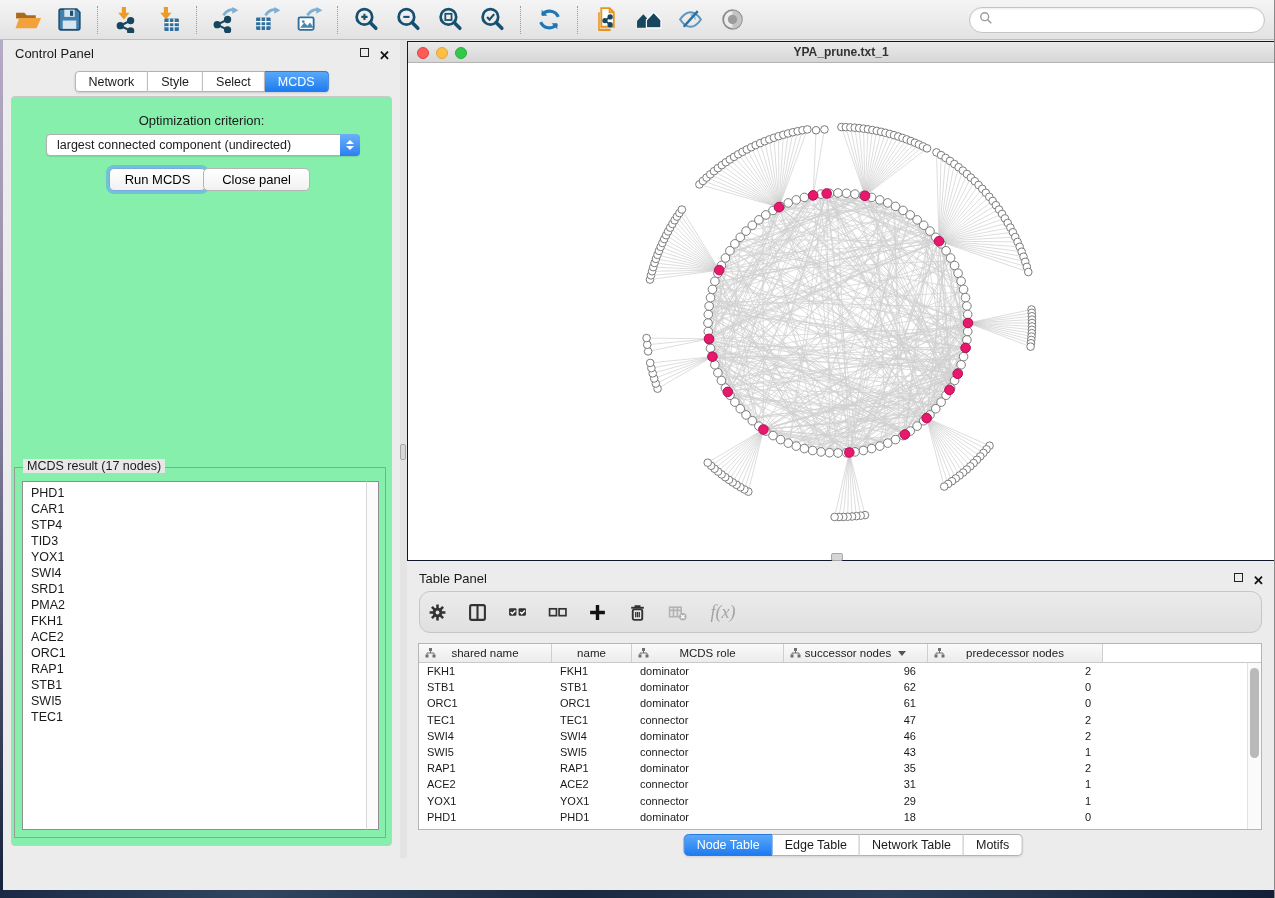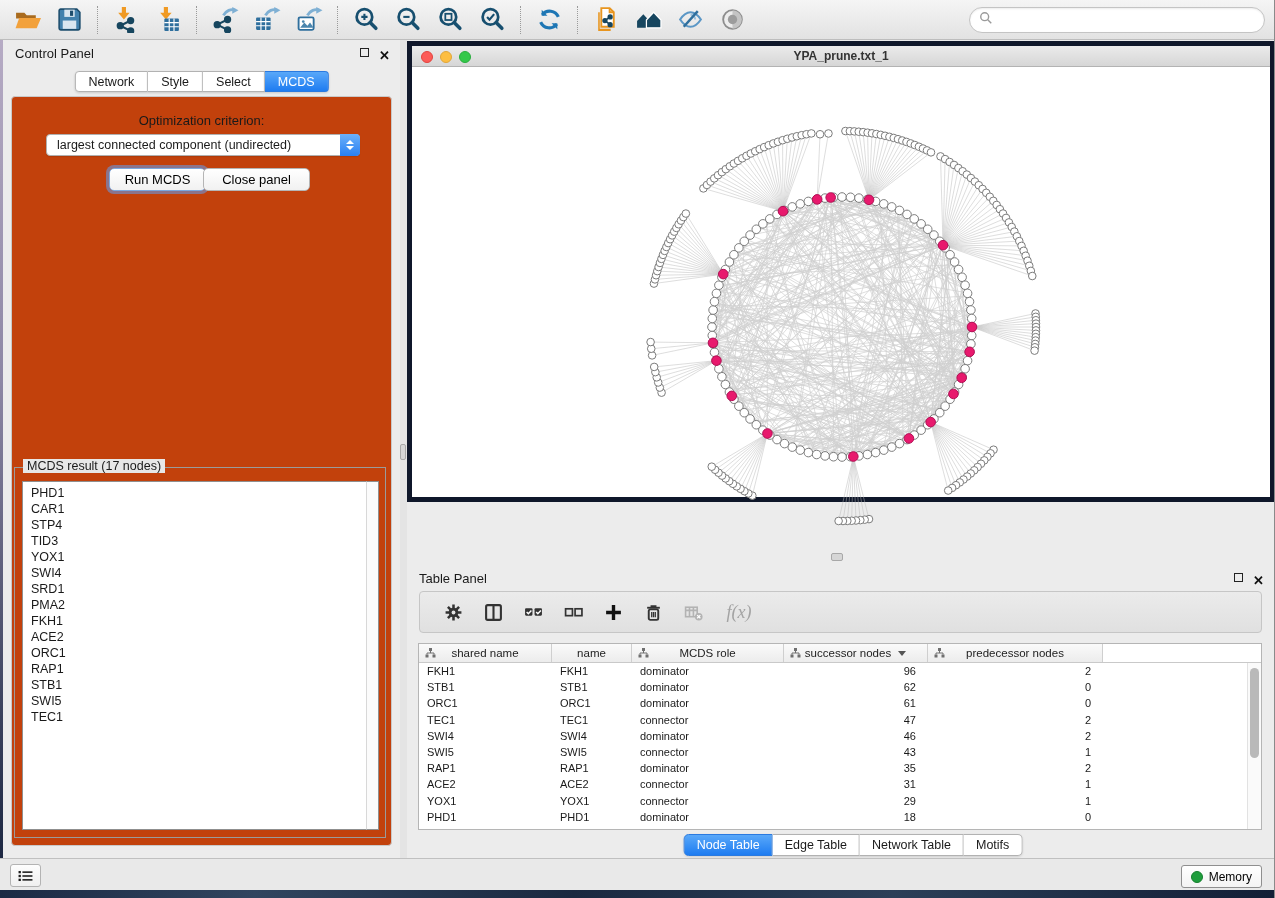--- a/index.html
+++ b/index.html
@@ -31,21 +31,21 @@
   .win-close::before{content:"\2715";}
   .control-panel .win-float{right:31px;}
   .control-panel .win-close{right:10px;}
   .cp-tabs{position:absolute;top:31px;left:50%;transform:translateX(-50%);height:21px;display:flex;
     filter:drop-shadow(0 1px 1px rgba(0,0,0,.15));}
   .seg{height:21px;line-height:20px;padding:0 13px;font-size:12.5px;background:#fff;
     border:1px solid #b2b2b2;border-left:none;cursor:pointer;white-space:nowrap;}
   .seg:first-child{border-left:1px solid #b2b2b2;border-radius:4px 0 0 4px;}
   .seg:last-child{border-radius:0 4px 4px 0;}
   .seg.active{background:linear-gradient(#59a8f9,#1e7cf1);color:#fff;border-color:#2a7ae0;}
-  .cp-content{position:absolute;left:8px;right:8px;top:56px;bottom:12px;background:#c2410c;
+  .cp-content{position:absolute;left:8px;right:8px;top:56px;bottom:12px;background:#86efac;
     border:1px solid #c9c9c9;border-radius:4px;}
   .opt-label{position:absolute;top:16px;width:100%;text-align:center;font-size:13px;}
   .combo{position:absolute;left:34px;top:37px;width:314px;height:22px;background:#fff;
     border:1px solid #b0b0b0;border-radius:4px;box-shadow:0 1px 1px rgba(0,0,0,.10);cursor:pointer;}
   .combo-text{position:absolute;left:10px;top:0;line-height:20px;font-size:12.5px;white-space:nowrap;}
   .combo-step{position:absolute;right:-1px;top:-1px;width:20px;height:22px;border-radius:0 4px 4px 0;
     background:linear-gradient(#6cb0fa,#2a80f2);display:flex;flex-direction:column;align-items:center;justify-content:center;gap:2px;}
   .combo-step i{display:block;width:0;height:0;border-left:4px solid transparent;border-right:4px solid transparent;}
   .combo-step .up{border-bottom:4px solid #fff;}
   .combo-step .dn{border-top:4px solid #fff;}
@@ -57,37 +57,37 @@
   .result-legend{position:absolute;top:-9px;left:8px;background:#e7e7e7;padding:0 4px;font-size:12.5px;}
   .result-list{position:absolute;left:7px;right:19px;top:13px;bottom:7px;background:#fff;
     border:1px solid #8f8f8f;border-right:none;overflow:hidden;padding-top:3px;}
   .mcds-item{font-size:12.5px;line-height:16px;padding-left:8px;cursor:default;}
   .result-scroll{position:absolute;right:6px;top:13px;bottom:7px;width:13px;background:#fbfbfb;
     border:1px solid #8f8f8f;border-left:1px solid #d8d8d8;}
   
   .vdivider{position:absolute;left:400px;top:40px;width:7px;height:818px;background:#e4e4e4;cursor:col-resize;}
   .vgrip{position:absolute;left:0;top:404px;width:6px;height:16px;background:#d6d6d6;border:1px solid #a8a8a8;border-radius:2px;}
   
-  .network-window{position:absolute;left:407px;top:41px;width:868px;height:461px;background:#fff;
-    border:5px solid #0f172a;}
+  .network-window{position:absolute;left:407px;top:41px;width:868px;height:520px;background:#fff;
+    border:1px solid #0f172a;}
   .net-titlebar{position:relative;height:21px;background:linear-gradient(#ebebeb,#d6d6d6);
     border-bottom:1px solid #b3b3b3;}
   .tl{position:absolute;top:4.5px;width:12px;height:12px;border-radius:50%;cursor:pointer;}
   .tl.red{left:9px;background:#fc5b57;border:1px solid #e2443f;}
   .tl.yellow{left:28px;background:#fdbe41;border:1px solid #e0a63a;}
   .tl.green{left:47px;background:#34c84a;border:1px solid #2aad3e;}
   .net-title{display:block;text-align:center;font-size:12px;font-weight:600;line-height:20px;color:#333;}
   #net-svg{position:absolute;left:0;top:21px;}
   .hgrip{position:absolute;left:831px;top:553px;width:12px;height:8px;background:#d6d6d6;border:1px solid #a8a8a8;border-radius:2px;cursor:row-resize;}
   
   .table-panel{position:absolute;left:407px;top:565px;width:868px;height:293px;background:#ececec;}
   .table-panel .win-float{right:32px;}
   .table-panel .win-close{right:11px;}
   .tp-toolbar{position:absolute;left:12px;right:13px;top:26px;height:42px;background:linear-gradient(#ebebeb,#e0e0e0);
-    border:1px solid #c6c6c6;border-radius:4px;display:flex;align-items:center;padding-left:22px;gap:18px;}
+    border:1px solid #c6c6c6;border-radius:11px;display:flex;align-items:center;padding-left:6px;gap:18px;}
   .tpbtn{width:22px;height:26px;border:none;background:transparent;display:flex;align-items:center;justify-content:center;cursor:pointer;padding:0;}
   .tpbtn svg{width:19px;height:19px;}
   .tpbtn.disabled{cursor:default;}
   .fx{font-family:"Liberation Serif",serif;font-style:italic;font-size:18px;color:#a3a3a3;}
   .tbl-wrap{position:absolute;left:11px;right:13px;top:78px;bottom:28px;background:#fff;border:1px solid #b5b5b5;}
   .tbl-head{display:flex;height:19px;background:linear-gradient(#fafafa,#ececec);border-bottom:1px solid #c9c9c9;text-align:center;}
   .th{display:flex;align-items:center;justify-content:center;gap:5px;font-size:11.5px;color:#222;
     border-right:1px solid #cfcfcf;position:relative;cursor:pointer;overflow:hidden;}
   .th .tree{flex:0 0 auto;position:absolute;left:6px;}
   .th.fill{flex:1;border-right:none;background:#fff;cursor:default;}
@@ -1353,33 +1353,15 @@
         </div>
     </div>
     <div class="tbl-tabs" id="tbl-tabs">
         <span class="btab active">Node Table</span>
         <span class="btab">Edge Table</span>
         <span class="btab">Network Table</span>
         <span class="btab">Motifs</span>
       </div>
   </section>
 
-  <div class="status-bar">
-    <button class="status-left">
-      <svg viewBox="0 0 22 18" width="20" height="16">
-          <g fill="#1c1c1c">
-            <rect x="2" y="2.5" width="3" height="3"></rect>
-            <rect x="2" y="7.5" width="3" height="3"></rect>
-            <rect x="2" y="12.5" width="3" height="3"></rect>
-            <rect x="7" y="3" width="13" height="2"></rect>
-            <rect x="7" y="8" width="13" height="2"></rect>
-            <rect x="7" y="13" width="13" height="2"></rect>
-          </g>
-        </svg>
-    </button>
-    <button class="memory-btn">
-      <span class="mem-dot"></span>
-      <span>Memory</span>
-    </button>
-  </div>
 
   <div class="desktop-strip"></div>
 </div>
 
 </body></html>

